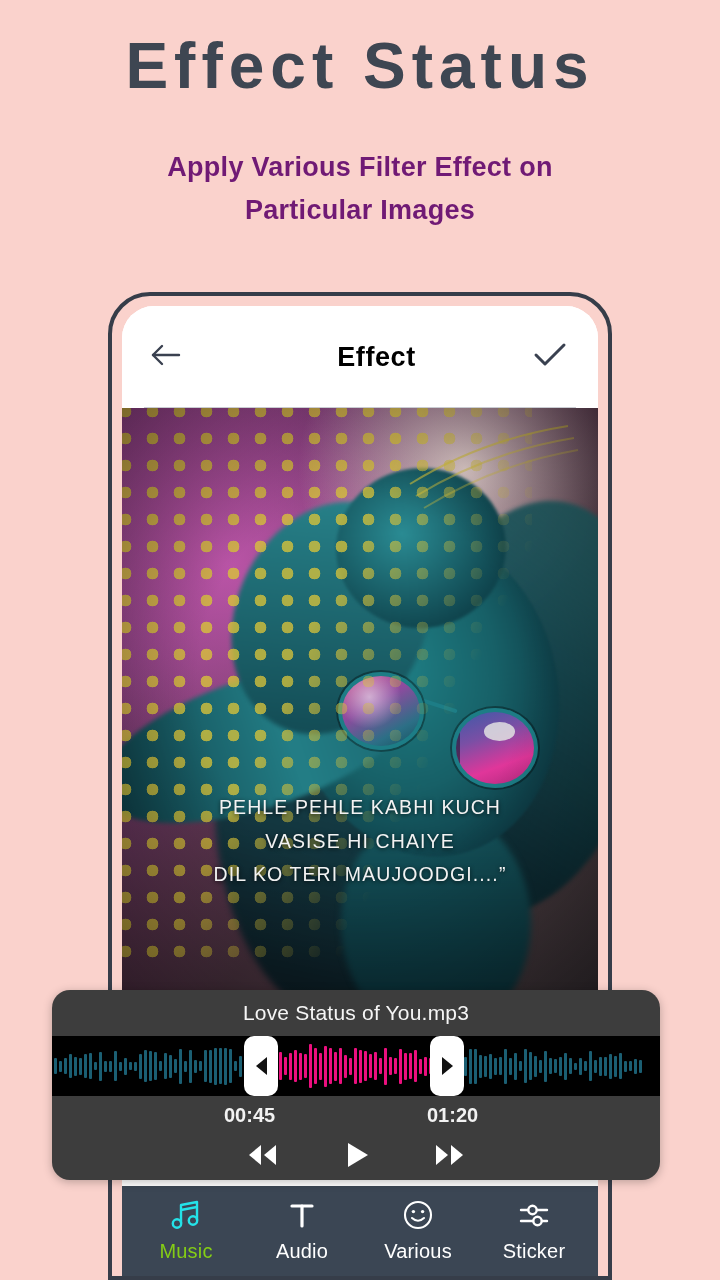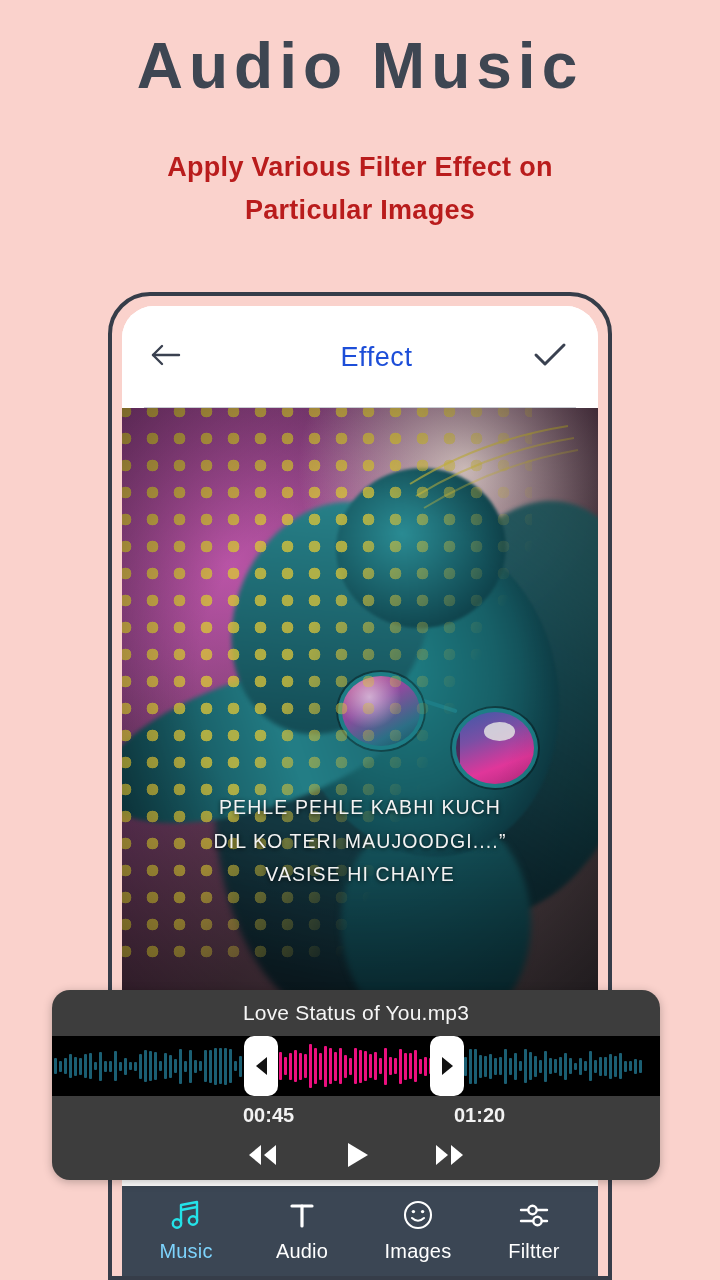--- a/index.html
+++ b/index.html
@@ -15,21 +15,21 @@
     position:absolute; left:0; top:34px; width:720px;
     text-align:center;
     font-size:64px; font-weight:700; letter-spacing:6px;
     color:#3e4652;
     line-height:1.0;
   }
   .promo-sub{
     position:absolute; left:110px; top:146px; width:500px;
     text-align:center;
     font-size:27px; font-weight:700; letter-spacing:.3px;
-    color:#b91c1c; line-height:1.6;
+    color:#701a75; line-height:1.6;
   }
 
   
   .phone{
     position:absolute; left:108px; top:292px;
     width:504px; height:988px;
     border:4px solid #363d49;
     border-top-left-radius:42px; border-top-right-radius:42px;
     background:#fad2cc;
     padding:10px 10px 0 10px;
@@ -42,21 +42,21 @@
     overflow:hidden;
   }
 
   
   .appbar{
     position:relative; height:102px; background:#fff;
     display:flex; align-items:center; justify-content:space-between;
     padding:0 26px 0 22px;
   }
   .appbar-title{
-    font-size:27px; font-weight:400; color:#1d4ed8; letter-spacing:.6px;margin-left:37px;
+    font-size:27px; font-weight:700; color:#000000; letter-spacing:.6px;margin-left:37px;
   }
   .appbar .icon-btn{ width:44px; height:44px; display:flex; align-items:center; justify-content:center; cursor:pointer;}
   .appbar-divider{
     position:absolute; left:22px; right:22px; bottom:0; height:1px; background:#c9ccd2;
   }
 
   
   .canvas{
     position:relative; width:100%; height:603px; overflow:hidden;
     background:#231b26;
@@ -166,21 +166,21 @@
     position:absolute; left:0; right:0; bottom:0; height:90px;
     background:#3b4654;
     display:flex; align-items:center; justify-content:space-around;
     padding:0 6px;
   }
   .tab{
     flex:1; display:flex; flex-direction:column; align-items:center; gap:9px;
     cursor:pointer; color:#ffffff;
   }
   .tab .lbl{ font-size:20px; letter-spacing:.2px; }
-  .tab.active{ color:#7dd3fc; }
+  .tab.active{ color:#84cc16; }
   .tab svg{ display:block; }
 
   
   .player{
     position:absolute; left:52px; top:990px; width:608px; height:190px;
     background:#3d3d3d; border-radius:18px; overflow:hidden;
     box-shadow:0 2px 10px rgba(0,0,0,.25);
   }
   .player-title{
     height:46px; display:flex; align-items:center; justify-content:center;
@@ -199,34 +199,34 @@
     cursor:ew-resize;
   }
   .handle.left{ left:192px; }
   .handle.right{ left:378px; }
   .tri{ width:0; height:0; }
   .tri.l{ border-top:9px solid transparent; border-bottom:9px solid transparent; border-right:11px solid #111; }
   .tri.r{ border-top:9px solid transparent; border-bottom:9px solid transparent; border-left:11px solid #111; }
   .times{
     position:relative; height:38px; color:#f2f2f2; font-size:20px; font-weight:700;
   }
-  .times .t{ position:absolute; top:8px;margin-left:19px; }
+  .times .t{ position:absolute; top:8px; }
   .times .start{ left:172px; }
-  .times .end{ left:383px; }
+  .times .end{ left:375px; }
   .controls{
     height:46px; display:flex; align-items:center; justify-content:center; gap:58px;
   }
   .ctrl{ cursor:pointer; display:flex; align-items:center; justify-content:center; }
 </style>
 </head>
 <body>
 
 <div class="page">
 
-  <div class="promo-title">Audio Music</div>
+  <div class="promo-title">Effect Status</div>
   <div class="promo-sub">Apply Various Filter Effect on Particular Images</div>
 
   <div class="phone">
     <div class="screen">
 
       <div class="appbar">
         <div class="icon-btn">
           <span>
             <svg width="32" height="24" viewBox="0 0 32 24">
               <path d="M3 12 H29" stroke="#3a4150" stroke-width="2.4" fill="none" stroke-linecap="round"></path>
@@ -269,22 +269,22 @@
         <svg class="streaks" viewBox="0 0 180 90">
           <path d="M10 62 C55 34 105 14 168 4" stroke="#d8c33a" stroke-width="2" fill="none" opacity=".8"></path>
           <path d="M16 74 C62 46 112 26 174 16" stroke="#d8c33a" stroke-width="2" fill="none" opacity=".65"></path>
           <path d="M24 86 C70 58 120 38 178 28" stroke="#d8c33a" stroke-width="2" fill="none" opacity=".5"></path>
         </svg>
 
         <div class="vignette"></div>
 
         <div class="lyrics">
           <div>PEHLE PEHLE KABHI KUCH</div>
+          <div>VASISE HI CHAIYE</div>
           <div>DIL KO TERI MAUJOODGI....”</div>
-          <div>VASISE HI CHAIYE</div>
         </div>
       </div>
 
       <div class="tabbar">
 
         <div class="tab active">
           <span>
             <svg width="34" height="32" viewBox="0 0 34 32" fill="none" stroke="#24e3e8" stroke-width="2.4">
               <path d="M12 24V6l16-3v18" stroke-linejoin="round"></path>
               <path d="M12 11l16-3"></path>
@@ -308,35 +308,35 @@
 
         <div class="tab">
           <span>
             <svg width="32" height="32" viewBox="0 0 32 32" fill="none" stroke="#ffffff" stroke-width="2.1">
               <circle cx="16" cy="16" r="13"></circle>
               <circle cx="11.4" cy="12.6" r="1.7" fill="#ffffff" stroke="none"></circle>
               <circle cx="20.6" cy="12.6" r="1.7" fill="#ffffff" stroke="none"></circle>
               <path d="M10 19 Q16 24.5 22 19" stroke-linecap="round"></path>
             </svg>
           </span>
-          <span class="lbl">Images</span>
+          <span class="lbl">Various</span>
         </div>
 
         <div class="tab">
           <span>
             <svg width="34" height="32" viewBox="0 0 34 32" fill="none" stroke="#ffffff" stroke-width="2.4" stroke-linecap="round">
               <path d="M4 11 H11"></path>
                 <path d="M20 11 H30"></path>
               <circle cx="15.5" cy="11" r="4.2"></circle>
               <path d="M4 22 H16"></path>
                 <path d="M25 22 H30"></path>
               <circle cx="20.5" cy="22" r="4.2"></circle>
             </svg>
           </span>
-          <span class="lbl">Filtter</span>
+          <span class="lbl">Sticker</span>
         </div>
 
       </div>
     </div>
   </div>
 
   <div class="player">
     <div class="player-title">Love Status of You.mp3</div>
 
     <div class="wave-wrap">

